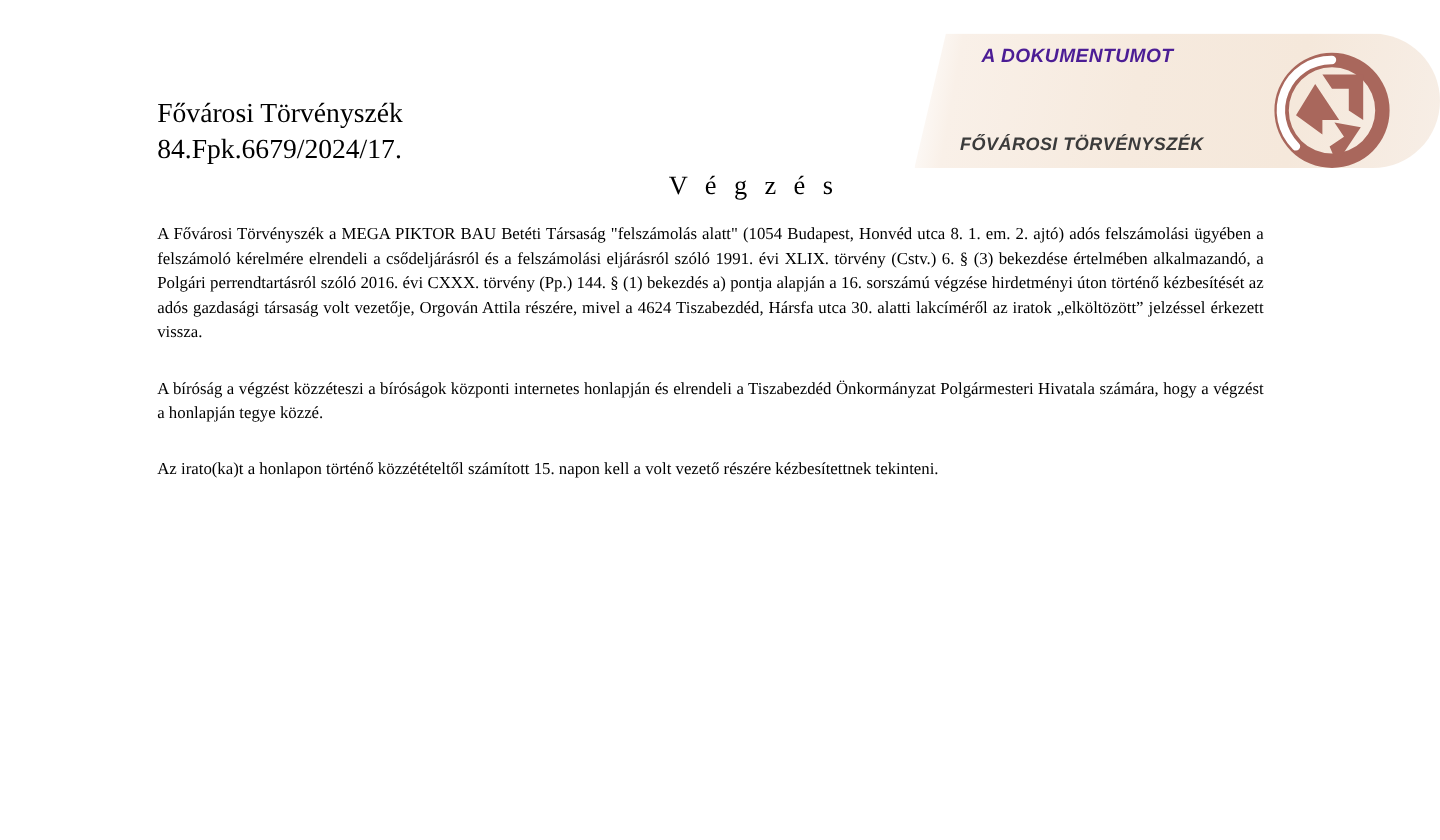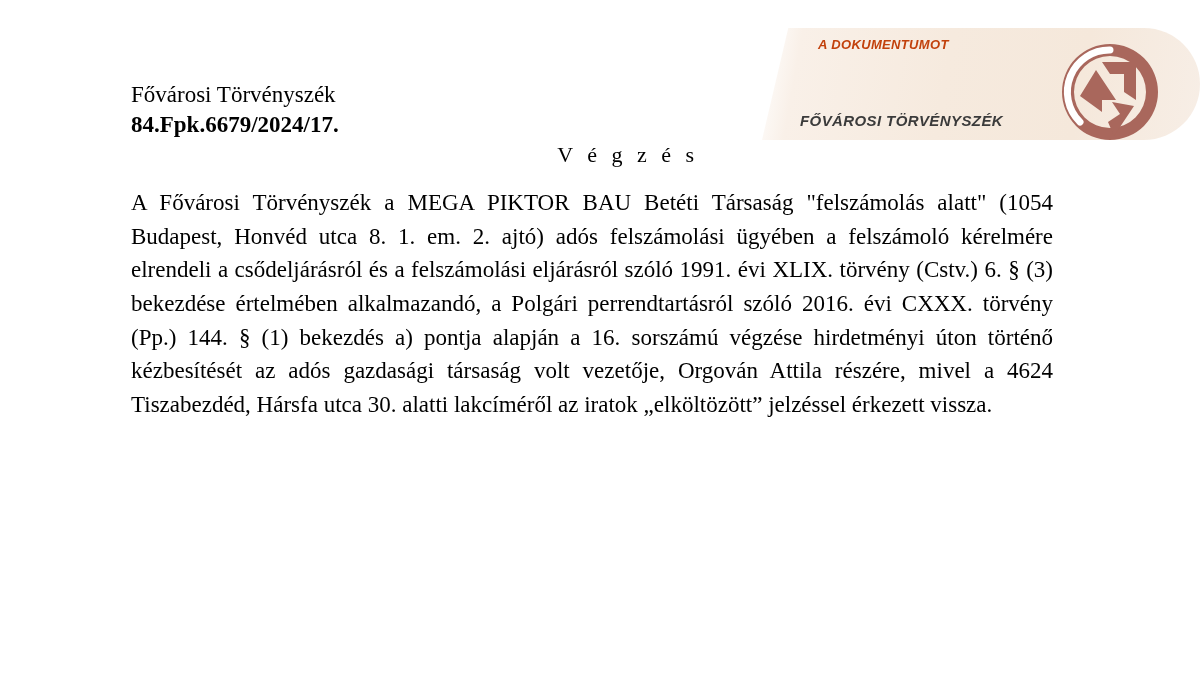--- a/index.html
+++ b/index.html
@@ -29,23 +29,23 @@
     border-bottom-right-radius: 56px;
   }
   .esign-text {
     position: absolute;
     top: 33px;
     left: 818px;
     width: 250px;
     font-family: "Liberation Sans", "DejaVu Sans", sans-serif;
     font-style: italic;
     font-weight: bold;
-    font-size: 13px;
+    font-size: 16px;
     letter-spacing: 0.35px;
-    color: #c2410c;
+    color: #4c1d95;
     line-height: 1.85;
   }
   .esign-line-1 { display: block; }
   .esign-line-2 { display: block; }
   .esign-court {
     position: absolute;
     top: 112px;
     left: 800px;
     font-family: "Liberation Sans", "DejaVu Sans", sans-serif;
     font-style: italic;
@@ -65,42 +65,42 @@
 
   
   .doc-header {
     position: absolute;
     top: 80px;
     left: 131px;
     font-size: 23px;
     line-height: 1.32;
   }
   .doc-header .court-name { display: block; }
-  .doc-header .case-number { display: block; font-weight: bold; }
+  .doc-header .case-number { display: block; }
 
   
   .doc-title {
     position: absolute;
     top: 142px;
     left: 0;
     width: 1200px;
     text-align: center;
     font-size: 22px;
     letter-spacing: 4.5px;
     padding-left: 56px;
     box-sizing: border-box;
   }
 
   
   .doc-body {
     position: absolute;
     top: 186px;
     left: 131px;
     width: 922px;
-    font-size: 23px;
+    font-size: 14px;
     line-height: 1.465;
     text-align: justify;
     text-justify: inter-word;
   }
   .doc-body p {
     margin: 0 0 26px 0;
   }
   .doc-body p:last-child { margin-bottom: 0; }
 </style>
 </head>
@@ -128,13 +128,15 @@
 
 <div class="doc-header">
   <span class="court-name">Fővárosi Törvényszék</span>
   <span class="case-number">84.Fpk.6679/2024/17.</span>
 </div>
 
 <div class="doc-title">V é g z é s</div>
 
 <div class="doc-body">
   <p>A Fővárosi Törvényszék a MEGA PIKTOR BAU Betéti Társaság "felszámolás alatt" (1054 Budapest, Honvéd utca 8. 1. em. 2. ajtó) adós felszámolási ügyében a felszámoló kérelmére elrendeli a csődeljárásról és a felszámolási eljárásról szóló 1991. évi XLIX. törvény (Cstv.) 6. § (3) bekezdése értelmében alkalmazandó, a Polgári perrendtartásról szóló 2016. évi CXXX. törvény (Pp.) 144. § (1) bekezdés a) pontja alapján a 16. sorszámú végzése hirdetményi úton történő kézbesítését az adós gazdasági társaság volt vezetője, Orgován Attila részére, mivel a 4624 Tiszabezdéd, Hársfa utca 30. alatti lakcíméről az iratok „elköltözött” jelzéssel érkezett vissza.</p>
+  <p>A bíróság a végzést közzéteszi a bíróságok központi internetes honlapján és elrendeli a Tiszabezdéd Önkormányzat Polgármesteri Hivatala számára, hogy a végzést a honlapján tegye közzé.</p>
+  <p>Az irato(ka)t a honlapon történő közzétételtől számított 15. napon kell a volt vezető részére kézbesítettnek tekinteni.</p>
 </div>
 
 </body></html>

